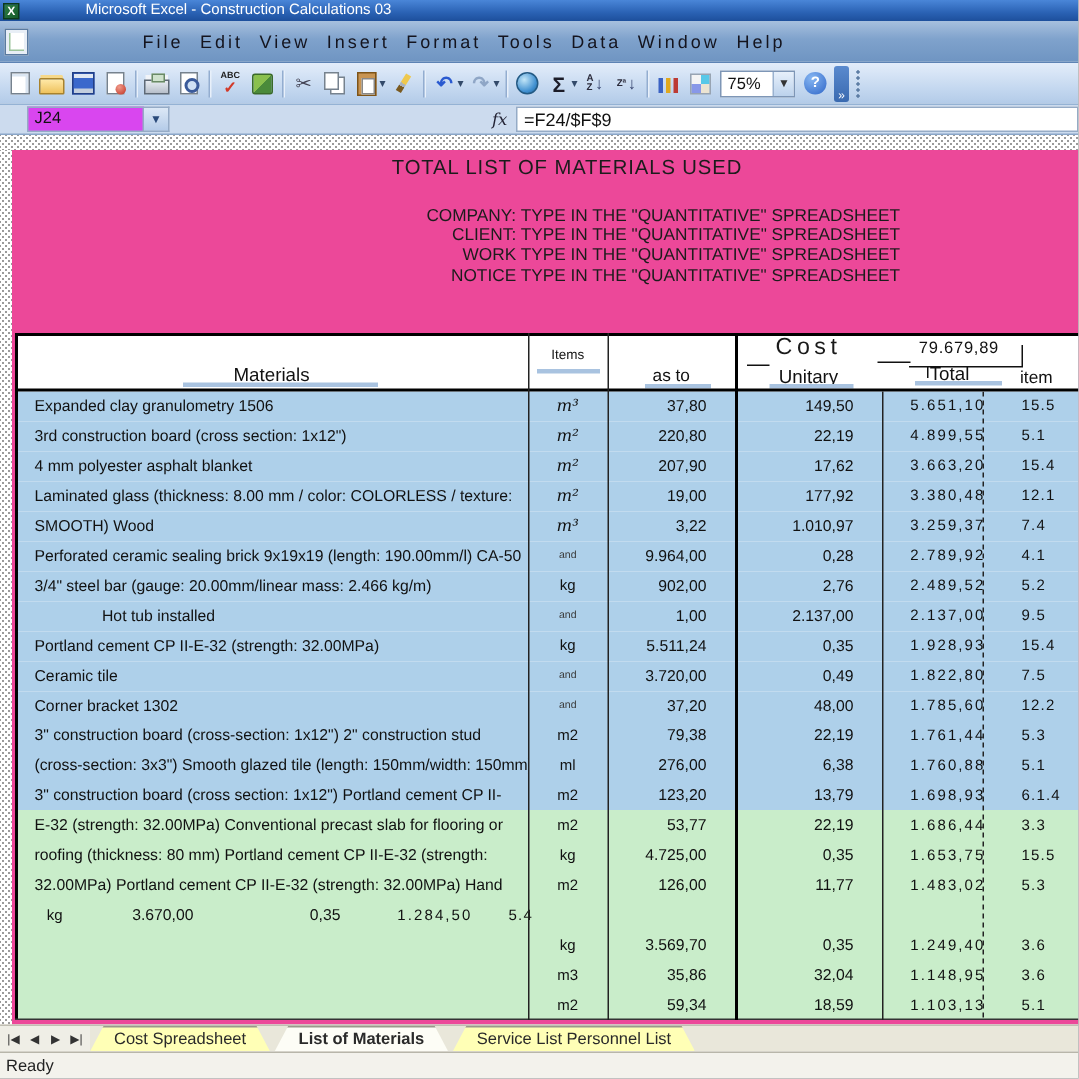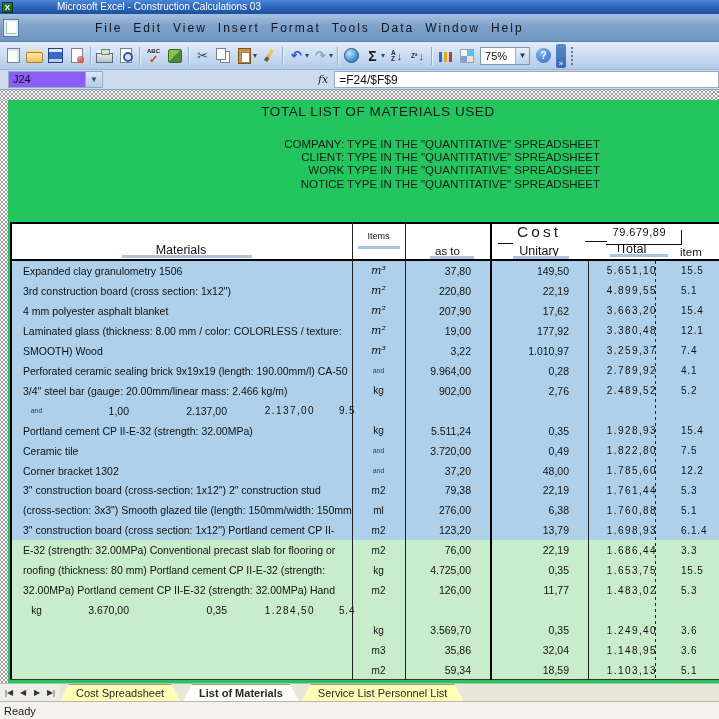--- a/index.html
+++ b/index.html
@@ -65,31 +65,31 @@
   .zoombox{display:inline-flex;align-items:center;margin:0 3px;border:1px solid #7e96b6;background:#fff;height:18px;}
   .zoomval{font-size:11px;padding:0 6px 0 4px;min-width:34px;}
   .zoomdd{width:14px;height:16px;background:linear-gradient(#e7f0fb,#bcd2ec);border-left:1px solid #9ab2d0;font-size:8px;color:#333;display:flex;align-items:center;justify-content:center;}
   .tb-chevron{width:10px;height:24px;margin-left:2px;background:linear-gradient(180deg,#5a8ace,#3a6ab0);border-radius:2px;display:flex;align-items:flex-end;justify-content:center;color:#fff;font-size:8px;}
   .grip{width:4px;height:20px;margin-left:4px;background-image:radial-gradient(#5d7da4 1px,transparent 1.2px);background-size:4px 4px;}
   .fontbox{height:20px;background:#fff;border:1px solid #8aa0bc;font-size:11px;display:flex;align-items:center;padding:0 3px;margin-left:2px;flex:1;overflow:hidden;white-space:nowrap;font-style:italic;color:#223;}
 
   
   .formulabar{position:absolute;left:0;top:70px;width:719px;height:20px;background:#ccdbee;
     border-bottom:1px solid #8aa6c8;display:flex;align-items:center;font-size:11px;}
-  .namebox{width:78px;height:17px;background:#8b5cf6;border:1px solid #95abc6;margin-left:8px;padding:1px 4px;}
+  .namebox{width:78px;height:17px;background:#d946ef;border:1px solid #95abc6;margin-left:18px;padding:1px 4px;}
   .namedd{width:17px;height:17px;background:linear-gradient(#dce8f6,#b4cbe8);border:1px solid #95abc6;border-left:none;color:#2a4a7a;font-size:8px;display:flex;align-items:center;justify-content:center;}
   .fxlbl{font-style:italic;font-family:"DejaVu Serif",serif;margin-left:215px;color:#223;}
   .fmlinput{flex:1;height:17px;background:#fff;border:1px solid #95abc6;margin:0 0 0 6px;padding:1px 4px;font-size:12px;}
 
   
   .workarea{position:absolute;left:0;top:90px;width:719px;height:593px;}
   .dots{background-color:#fff;background-image:radial-gradient(#9a9a9a 0.9px,transparent 1.05px),radial-gradient(#9a9a9a 0.9px,transparent 1.05px);background-size:4px 4px;background-position:0 0,2px 2px;}
   .dots-top{position:absolute;left:0;top:0;width:719px;height:10px;}
   .dots-left{position:absolute;left:0;top:10px;width:8px;height:583px;}
-  .page{position:absolute;left:8px;top:10px;width:711px;height:583px;background:#22c55e;}
+  .page{position:absolute;left:8px;top:10px;width:711px;height:583px;background:#ec4899;}
   .doc-title{position:absolute;left:0;top:4px;width:740px;text-align:center;font-size:13.5px;letter-spacing:0.6px;color:#1c1c1c;}
   .info-lines{position:absolute;top:38px;right:119px;text-align:right;font-size:11.5px;line-height:13.2px;color:#1c1c1c;}
 
   
   .mtable{position:absolute;left:2px;top:122px;width:709px;height:458px;background:#fff;}
   .mtable .btop{position:absolute;left:0;top:0;width:100%;height:2px;background:#000;}
   .mtable .bleft{position:absolute;left:0;top:0;width:2px;height:100%;background:#000;}
   .mtable .bhead{position:absolute;left:0;top:37px;width:100%;height:2px;background:#000;}
   .mtable .bbot{position:absolute;left:0;bottom:0;width:100%;height:1px;background:#333;}
   .vline{position:absolute;top:0;width:1px;background:#222;}
@@ -340,20 +340,21 @@
             </div>
             <div class="trow blue">
               <div class="c-mat">3/4" steel bar (gauge: 20.00mm/linear mass: 2.466 kg/m)</div>
               <div class="c-unit normal">kg</div>
               <div class="c-qty">902,00</div>
               <div class="c-unitary">2,76</div>
               <div class="c-total">2.489,52</div>
               <div class="c-item">5.2</div>
             </div>
             <div class="trow blue indent">
+              <div class="c-mat">Hot tub installed</div>
               <div class="c-unit small">and</div>
               <div class="c-qty">1,00</div>
               <div class="c-unitary">2.137,00</div>
               <div class="c-total">2.137,00</div>
               <div class="c-item">9.5</div>
             </div>
             <div class="trow blue">
               <div class="c-mat">Portland cement CP II-E-32 (strength: 32.00MPa)</div>
               <div class="c-unit normal">kg</div>
               <div class="c-qty">5.511,24</div>
@@ -397,21 +398,21 @@
               <div class="c-mat">3" construction board (cross section: 1x12") Portland cement CP II-</div>
               <div class="c-unit normal">m2</div>
               <div class="c-qty">123,20</div>
               <div class="c-unitary">13,79</div>
               <div class="c-total">1.698,93</div>
               <div class="c-item">6.1.4</div>
             </div>
             <div class="trow green">
               <div class="c-mat">E-32 (strength: 32.00MPa) Conventional precast slab for flooring or</div>
               <div class="c-unit normal">m2</div>
-              <div class="c-qty">76,00</div>
+              <div class="c-qty">53,77</div>
               <div class="c-unitary">22,19</div>
               <div class="c-total">1.686,44</div>
               <div class="c-item">3.3</div>
             </div>
             <div class="trow green">
               <div class="c-mat">roofing (thickness: 80 mm) Portland cement CP II-E-32 (strength:</div>
               <div class="c-unit normal">kg</div>
               <div class="c-qty">4.725,00</div>
               <div class="c-unitary">0,35</div>
               <div class="c-total">1.653,75</div>

